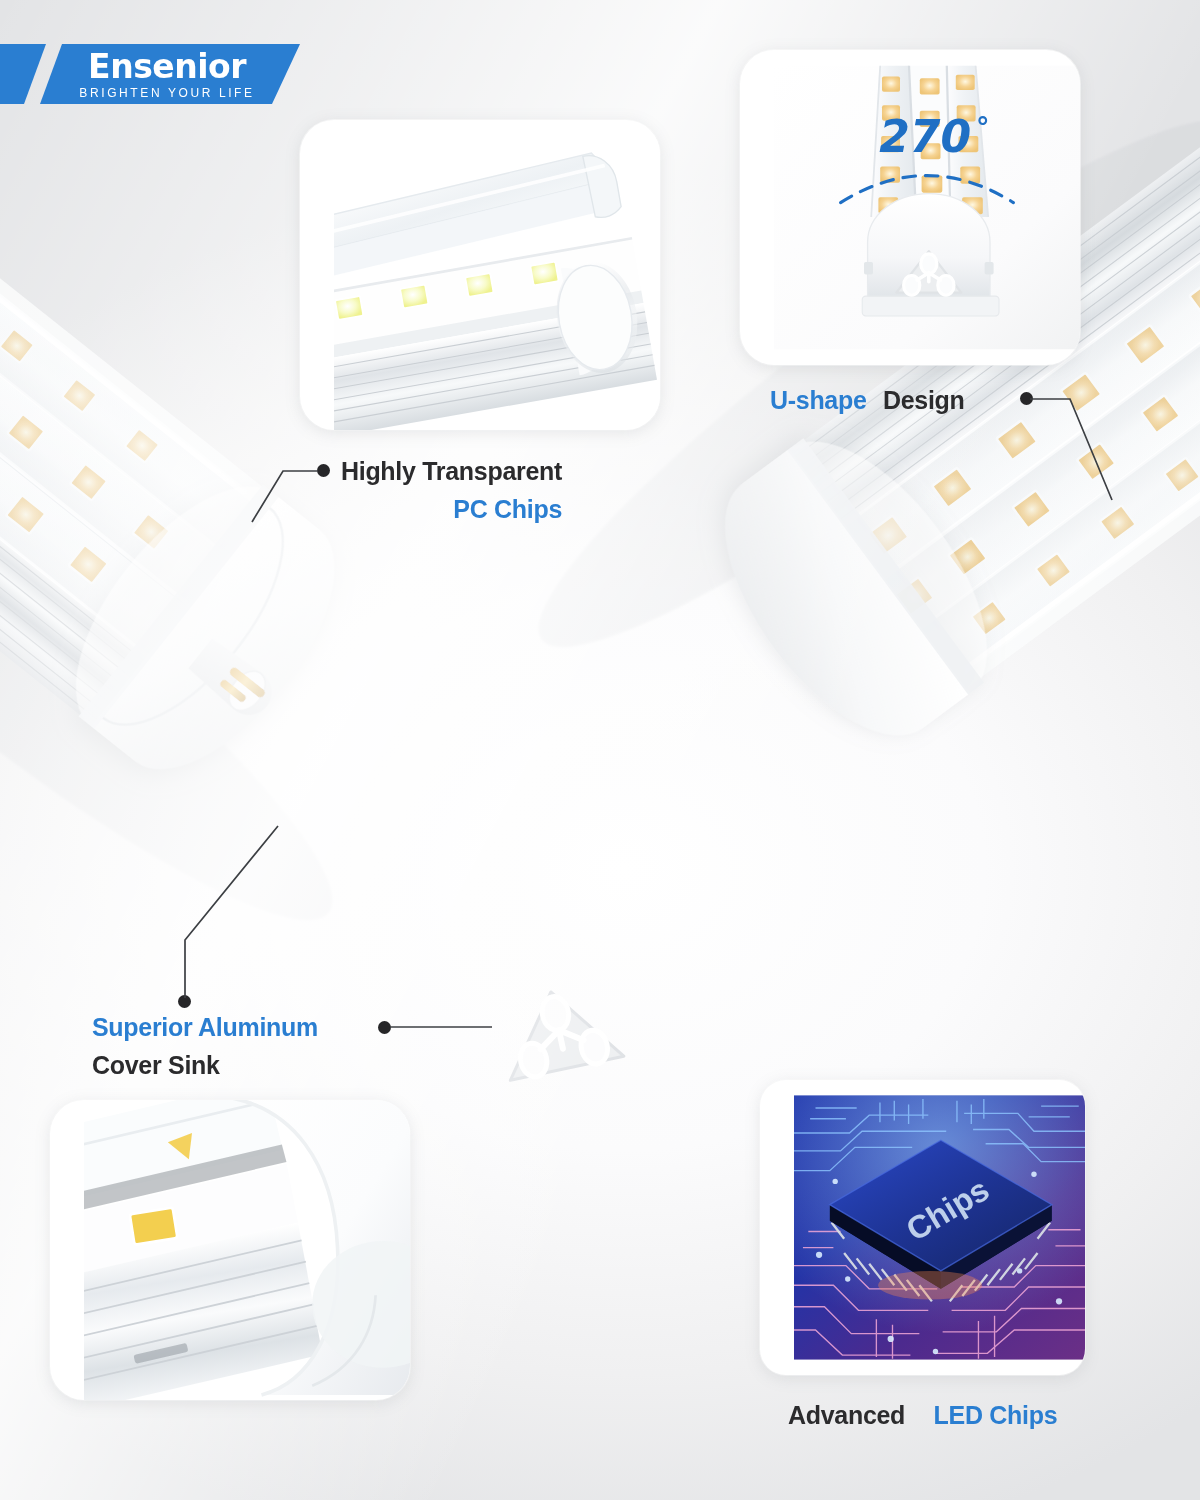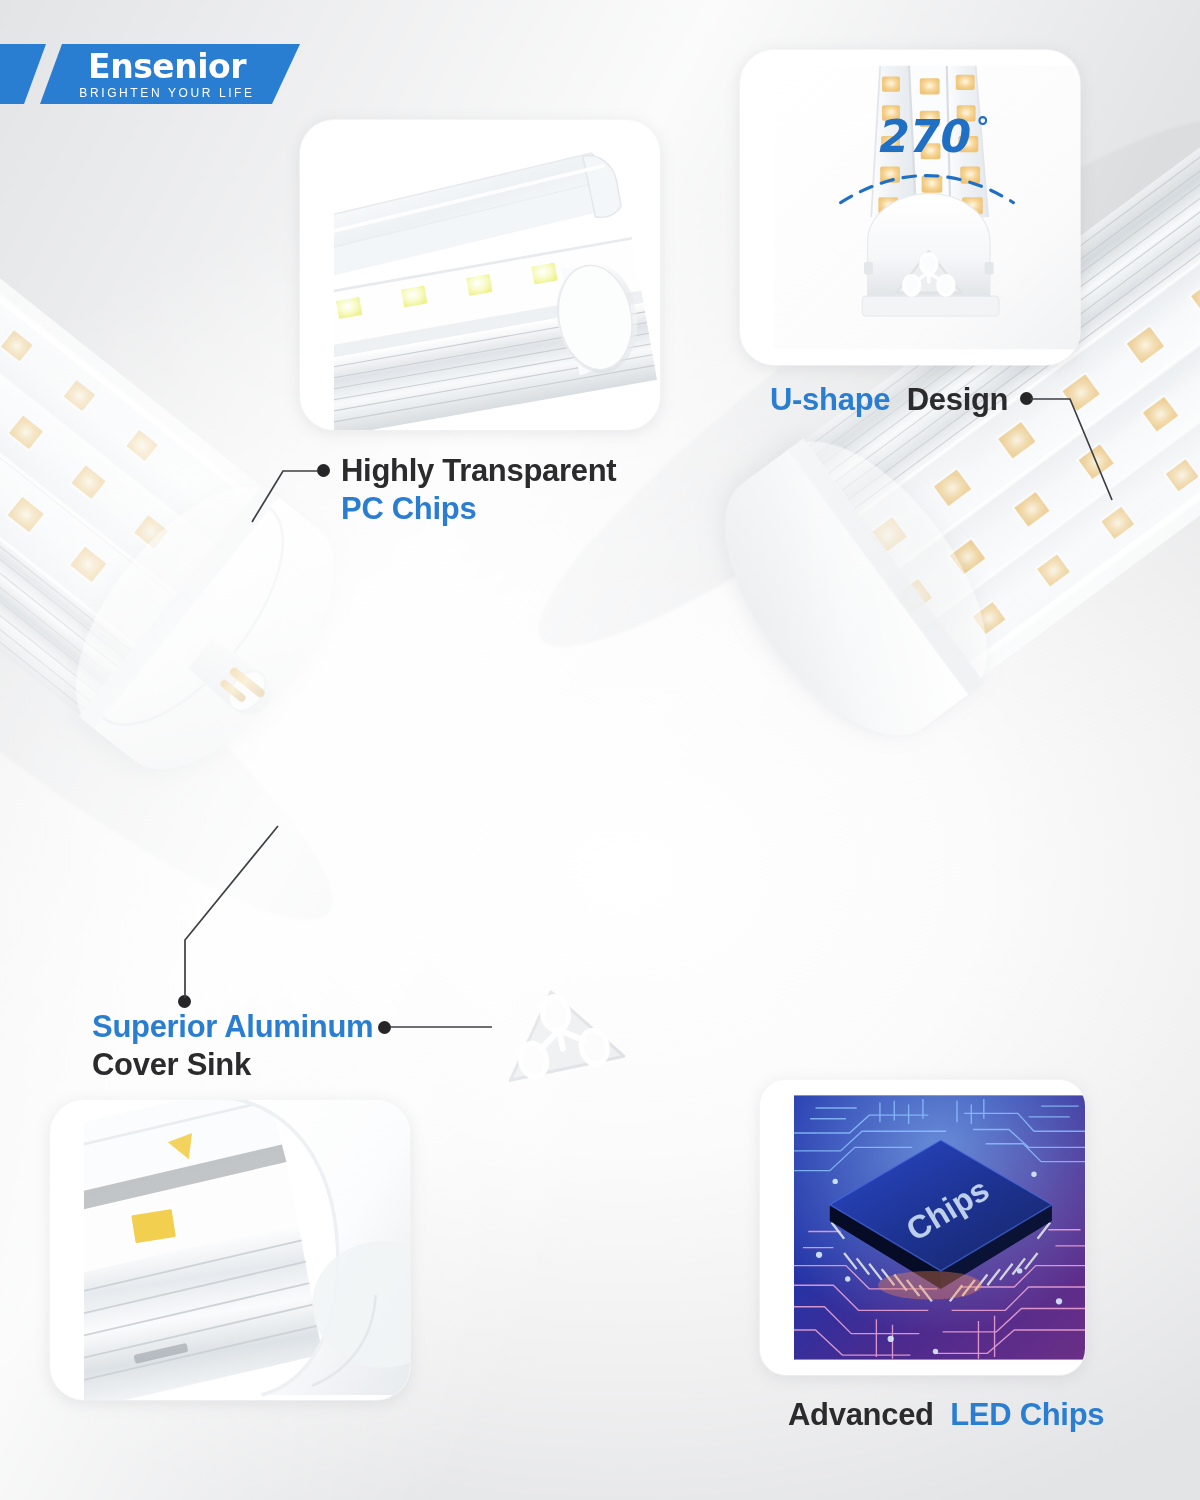--- a/index.html
+++ b/index.html
@@ -45,28 +45,28 @@
   }
   .logo-tag {
     font-size:12px; color:#ffffff; letter-spacing:2.6px;
     font-weight:400; line-height:14px;
     font-family:"Liberation Sans", sans-serif;
   }
 
   
   .callout { position:absolute; white-space:nowrap; }
   .callout .line1, .callout .line2 {
-    font-size:31px; font-weight:700; line-height:38px;
+    font-size:25px; font-weight:700; line-height:38px;
     letter-spacing:-0.3px;
     font-family:"Liberation Sans", sans-serif;
   }
   .dark { color:#2b2b2d; }
   .blue { color:#2a7ed1; }
 
-  #label-pc-cover { left:341px; top:452px; }
+  #label-pc-cover { left:341px; top:452px;text-align:right; }
   #label-ushape  { left:770px; top:381px; }
   #label-heatsink{ left:86px;  top:1008px;margin-left:6px; }
   #label-chips   { left:788px; top:1396px; }
 
   .dot {
     position:absolute; width:13px; height:13px;
     border-radius:50%; background:#262628;
   }
   .leader { position:absolute; overflow:visible; }
 
@@ -644,16 +644,16 @@
   <div class="dot" style="left:378px;top:1021px;"></div>
   <svg class="leader" style="left:180px;top:822px;width:120px;height:180px;" viewBox="0 0 120 180">
     <path d="M5 176 L5 118 L98 4" fill="none" stroke="#3c3f43" stroke-width="1.7"></path>
   </svg>
   <svg class="leader" style="left:388px;top:1018px;width:110px;height:24px;" viewBox="0 0 110 24">
     <path d="M2 9 L104 9" fill="none" stroke="#3c3f43" stroke-width="1.7"></path>
   </svg>
 
   <div class="callout" id="label-chips">
     <span class="line1 dark">Advanced</span>
-    <span class="line1 blue" style="margin-left:12px;">LED Chips</span>
+    <span class="line1 blue" style="margin-left:24px;">LED Chips</span>
   </div>
 
 </div>
 
 </body></html>

